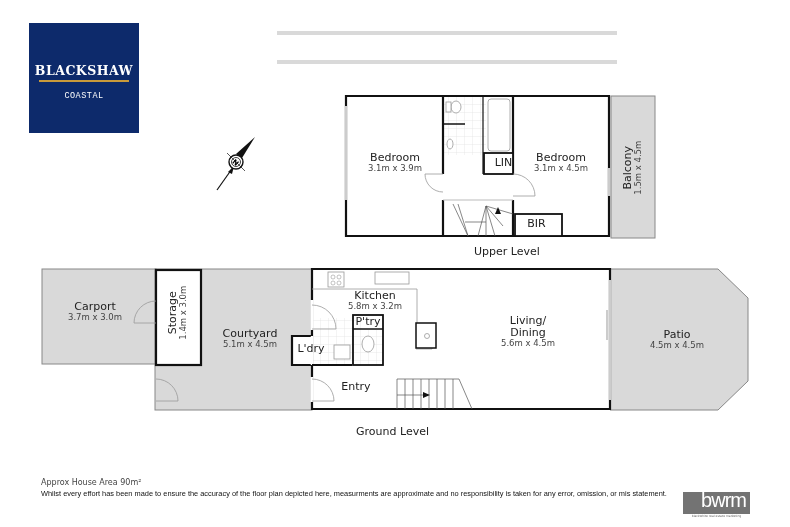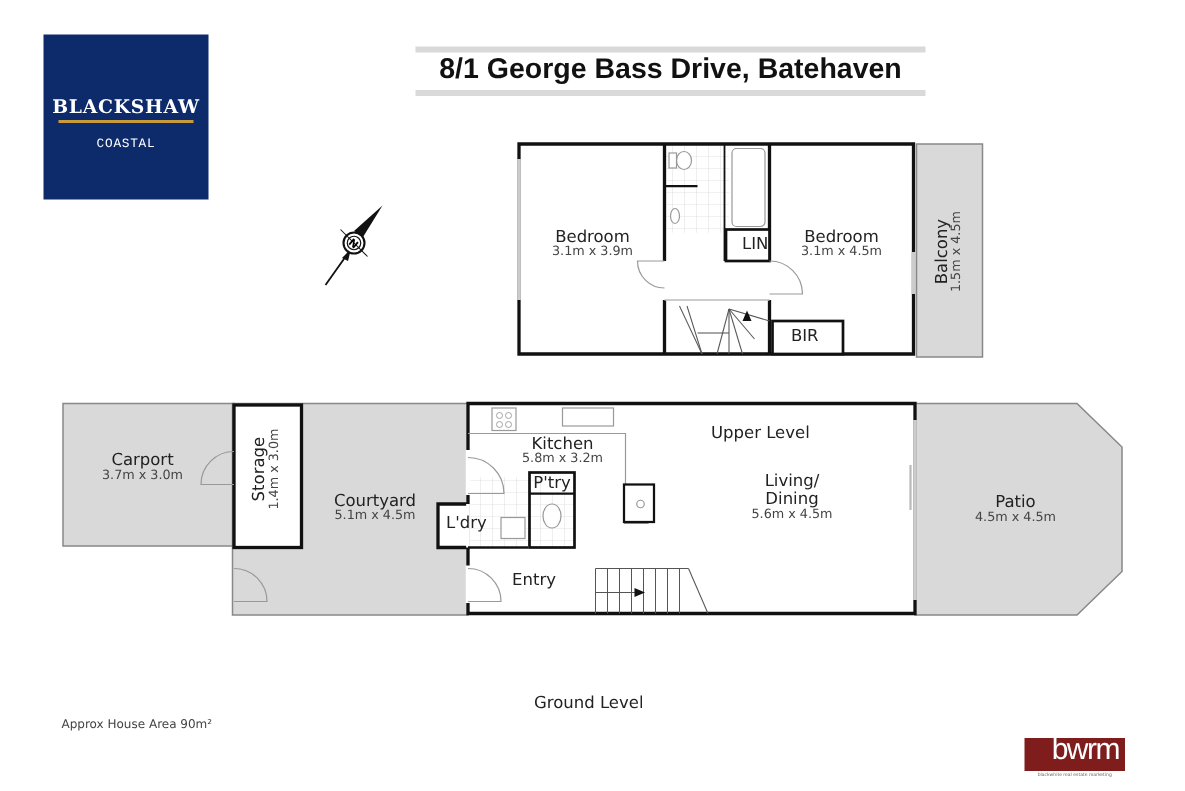--- a/index.html
+++ b/index.html
@@ -8,40 +8,39 @@
   .logo{left:29px;top:7px;width:110px;height:110px;background:#0d2a6b;color:#fff;text-align:center;margin-top:16px;}
   .logo .brand{position:absolute;left:0;right:0;top:40px;font-family:"DejaVu Serif","Liberation Serif",serif;font-weight:bold;font-size:12.5px;letter-spacing:0.5px;}
   .logo .rule{position:absolute;left:10px;right:10px;top:57px;height:2px;background:#c99a3a;}
   .logo .sub{position:absolute;left:0;right:0;top:68px;font-family:Liberation Mono, monospace;font-size:8.5px;letter-spacing:0.5px;}
   .title-wrap{left:277px;top:31px;width:340px;height:33px;}
   .title-bar{position:absolute;left:0;right:0;height:4px;background:#d9d9d9;}
   .title{position:absolute;left:0;right:0;top:5px;text-align:center;font-family:"Liberation Sans",sans-serif;font-weight:bold;font-size:19px;color:#111;white-space:nowrap;}
   .room-label{position:absolute;text-align:center;color:#222;white-space:nowrap;line-height:1.1;}
   .room-label .n{font-size:11px;}
   .room-label .d{font-size:8.5px;color:#444;}
-  .level-label{position:absolute;font-size:11px;color:#222;white-space:nowrap;margin-top:37px;}
+  .level-label{position:absolute;font-size:11px;color:#222;white-space:nowrap;}
   .footer-area{left:41px;top:478px;font-size:8px;color:#444;}
   .footer-disc{left:41px;top:489px;font-size:7.4px;color:#111;line-height:1.45;font-family:"Liberation Sans",sans-serif;width:640px;}
-  .bwrm{left:683px;top:492px;width:67px;height:22px;background:#7f1d1d;}
+  .bwrm{left:683px;top:492px;width:67px;height:22px;background:#737373;}
   .bwrm .t{position:absolute;right:4px;top:-3px;color:#fff;font-family:"Liberation Sans",sans-serif;font-size:20px;letter-spacing:-1px;}
   .bwrm-sub{left:683px;top:514px;width:67px;font-size:3px;color:#666;text-align:center;}
   svg text{font-family:"DejaVu Sans","Liberation Sans",sans-serif;}
 </style>
 </head>
 <body>
 
 <div class="abs logo">
   <div class="brand">BLACKSHAW</div>
   <div class="rule"></div>
   <div class="sub">COASTAL</div>
 </div>
 
 <div class="abs title-wrap">
   <div class="title-bar" style="top:0"></div>
-  <div class="title">8/1 George Bass Drive, Batehaven</div>
   <div class="title-bar" style="top:29px"></div>
 </div>
 
 <svg class="abs" style="left:212px;top:134px" width="48" height="60" viewBox="0 0 48 60">
   <polygon points="43,3 30,24 24,20" fill="#111"></polygon>
   <line x1="5" y1="56" x2="22" y2="32" stroke="#111" stroke-width="1.2"></line>
   <polygon points="22,32 16,38 20,40" fill="#111"></polygon>
   <circle cx="24" cy="28" r="7" fill="#fff" stroke="#111" stroke-width="1.4"></circle>
   <circle cx="24" cy="28" r="4.5" fill="none" stroke="#111" stroke-width="0.8"></circle>
   <line x1="15" y1="19" x2="33" y2="37" stroke="#111" stroke-width="0.7"></line>
@@ -224,17 +223,18 @@
   <div class="d">5.6m x 4.5m</div>
 </div>
 <div class="room-label" style="left:637px;top:329px;width:80px">
   <div class="n">Patio</div>
   <div class="d">4.5m x 4.5m</div>
 </div>
 <div class="level-label" style="left:356px;top:425px">Ground Level</div>
 
 <div class="abs footer-area">Approx House Area 90m²</div>
 <div class="abs footer-disc">
+  <div>Whilst every effort has been made to ensure the accuracy of the floor plan depicted here, measurments are approximate and no responsibility is taken for any error, omission, or mis statement.</div>
 </div>
 <div class="abs bwrm">
   <div class="t">bwrm</div>
 </div>
 <div class="abs bwrm-sub">blackwhite real estate marketing</div>
 
 </body></html>

